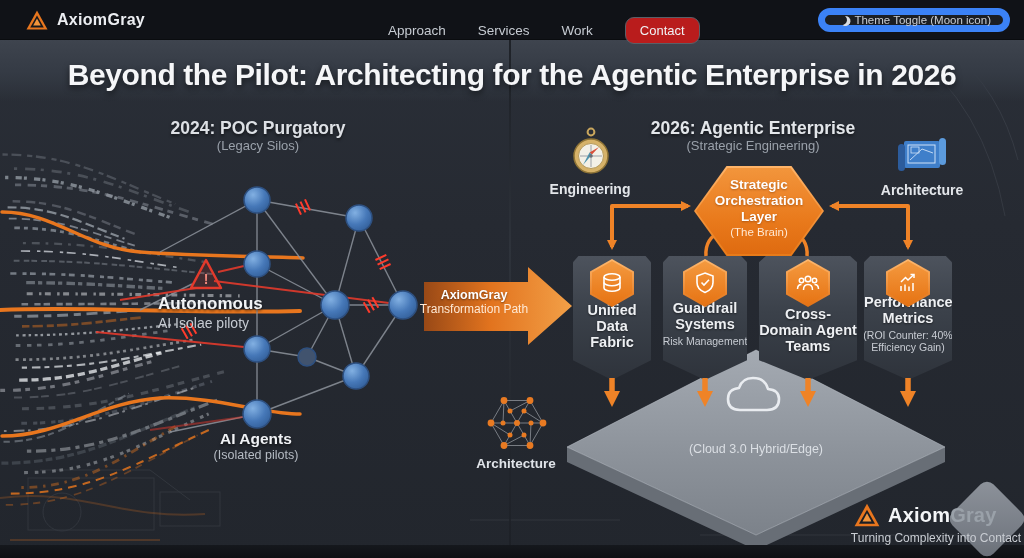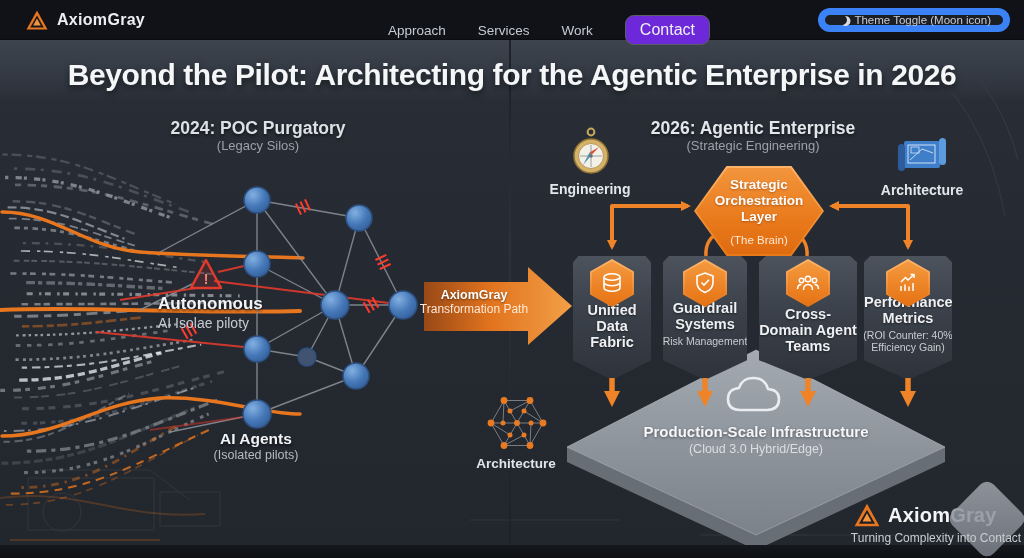--- a/index.html
+++ b/index.html
@@ -8,21 +8,21 @@
     background:linear-gradient(180deg,#2b3039 0%,#262a32 40%,#22262d 100%);color:#e8eaee;}
   .stage *{box-sizing:border-box;}
 
   
   .hdr{position:absolute;left:0;top:0;width:1024px;height:40px;background:rgba(15,17,21,.95);
     border-bottom:1px solid #0a0c0f;z-index:20;}
   .brand{position:absolute;left:26px;top:0;height:40px;display:flex;align-items:center;gap:9px;cursor:pointer;}
   .brand-name{font-size:16px;font-weight:bold;letter-spacing:.3px;color:#eceef2;}
   .nav{position:absolute;left:388px;top:0;height:40px;display:flex;align-items:center;gap:32px;margin-top:10px;}
   .nav-link{font-size:13.5px;color:#c6cbd2;cursor:pointer;}
-  .contact-btn{font-size:16px;color:#f0f2f5;background:#6d28d9;border:1px solid #5a5f67;
+  .contact-btn{font-size:13px;color:#f0f2f5;background:#b91c1c;border:1px solid #5a5f67;
     border-radius:9px;padding:5px 14px;cursor:pointer;}
   .theme-pill{position:absolute;right:14px;top:8px;height:24px;display:flex;align-items:center;gap:7px;
     border:7px solid #3b82f6;border-radius:13px;background:#1b1e23;padding:0 12px;cursor:pointer;}
   .theme-pill span.lbl{font-size:11.5px;color:#c9cdd3;}
   .moon{width:10px;height:10px;border-radius:50%;box-shadow:3px 2px 0 0 #d7dbe1;transform:rotate(-18deg);}
 
   
   .band{position:absolute;left:0;top:40px;width:1024px;height:62px;
     background:linear-gradient(180deg,#3e444e 0%,#343a44 55%,rgba(46,51,60,0) 100%);z-index:1;}
   .hero-title{position:absolute;left:0;top:58px;width:1024px;text-align:center;font-size:30px;
@@ -64,21 +64,21 @@
     font-weight:bold;color:#e0e4e9;z-index:6;}
 
   .hexbig{position:absolute;left:694px;top:166px;width:130px;height:90px;z-index:9;
     clip-path:polygon(25% 0,75% 0,100% 50%,75% 100%,25% 100%,0 50%);
     background:linear-gradient(180deg,#ffb469,#e87a18);
     filter:drop-shadow(0 0 14px rgba(240,135,40,.55));}
   .hexbig .inner{position:absolute;inset:2px;clip-path:polygon(25% 0,75% 0,100% 50%,75% 100%,25% 100%,0 50%);
     background:linear-gradient(180deg,#f2953c 0%,#e97a1c 60%,#df6b10 100%);
     text-align:center;padding-top:9px;}
   .hexbig .hl{font-size:13.5px;font-weight:bold;color:#fff;line-height:16px;text-shadow:0 1px 2px rgba(120,50,0,.5);}
-  .hexbig .hs{font-size:11.5px;color:#ffe8d2;margin-top:9px;text-align:center;}
+  .hexbig .hs{font-size:11.5px;color:#ffe8d2;margin-top:1px;text-align:center;}
 
   .pillar{position:absolute;top:256px;height:124px;z-index:3;
     clip-path:polygon(7% 0,93% 0,100% 5%,100% 84%,50% 100%,0 84%,0 5%);
     background:linear-gradient(180deg,#4d535d 0%,#3b414a 45%,#2e333b 100%);
     text-align:center;}
   .p1{left:573px;width:78px;padding-top:46px;}
   .p2{left:663px;width:84px;padding-top:44px;}
   .p3{left:759px;width:98px;padding-top:50px;}
   .p4{left:864px;width:88px;padding-top:38px;}
   .p-title{font-size:14.5px;font-weight:bold;color:#eef0f3;line-height:16px;text-shadow:0 1px 2px rgba(0,0,0,.5);}
@@ -327,21 +327,20 @@
         <linearGradient id="platGrad" x1="0" y1="0" x2="0" y2="1">
       <stop offset="0%" stop-color="#a4aab2"></stop>
           <stop offset="55%" stop-color="#8d939b"></stop>
           <stop offset="100%" stop-color="#7c828a"></stop>
     </linearGradient>
       </defs>
     <polygon points="567,447 756,535 945,447 945,462 756,550 567,462" fill="#686e76"></polygon>
     <polygon points="756,350 945,447 756,535 567,447" fill="url(#platGrad)" stroke="#c6ccd3" stroke-width="1" stroke-opacity="0.5"></polygon>
     <path d="M 740 410 q -12 0 -12 -11 q 0 -10 11 -11 q 3 -10 14 -10 q 12 0 15 11 q 11 1 11 10 q 0 11 -12 11 z" fill="none" stroke="#e9ecf0" stroke-width="2.6" stroke-linejoin="round"></path>
   </svg>
-  <div class="plat-title">Production-Scale Infrastructure</div>
   <div class="plat-sub">(Cloud 3.0 Hybrid/Edge)</div>
 
   <div class="pillar p1">
     <div class="p-title">Unified Data Fabric</div>
   </div>
   <div class="pillar p2">
     <div class="p-title">Guardrail Systems</div>
     <div class="p-sub">(Risk Management)</div>
   </div>
   <div class="pillar p3">

